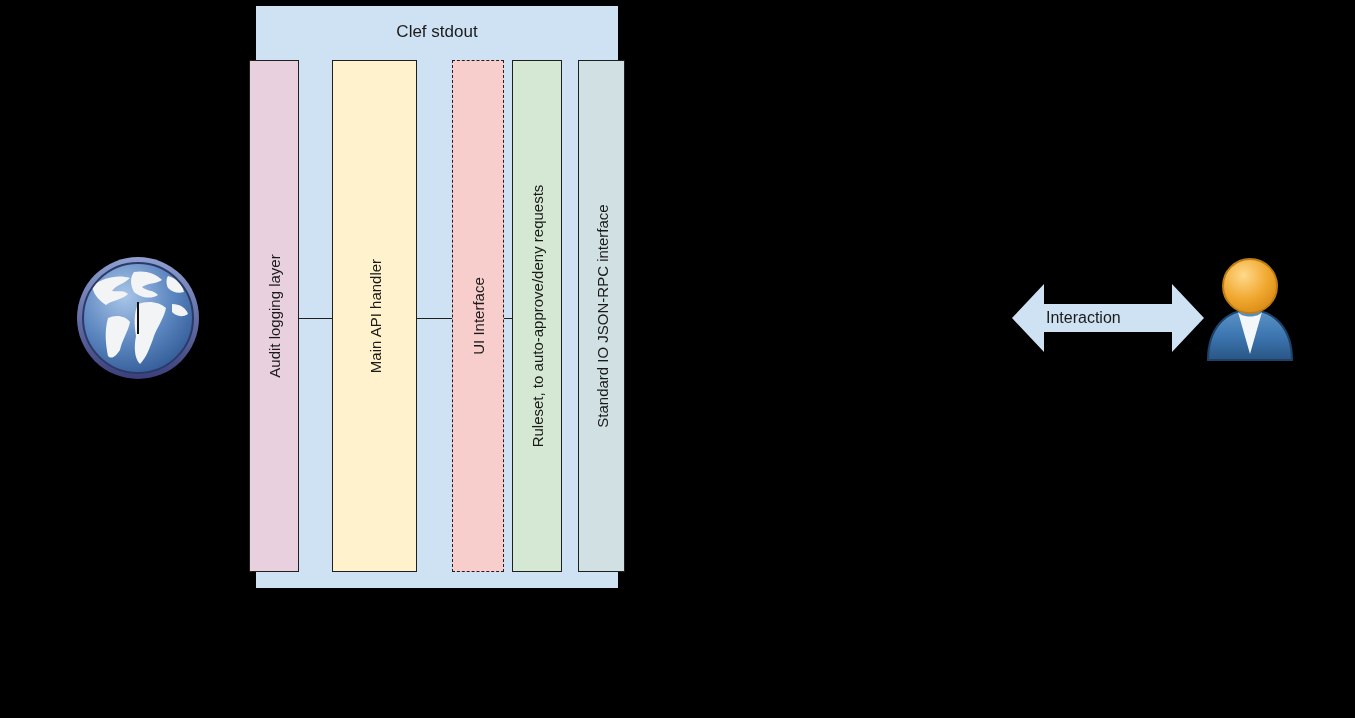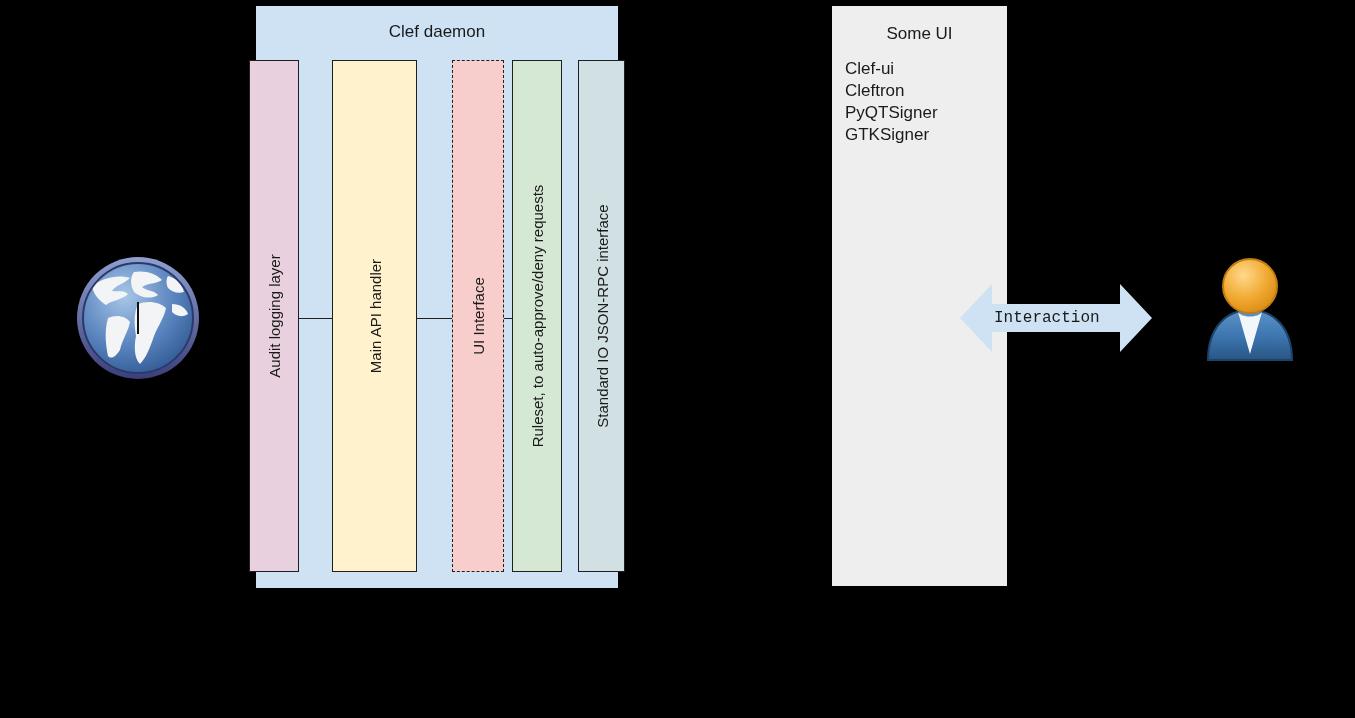--- a/index.html
+++ b/index.html
@@ -123,21 +123,21 @@
     position: absolute;
     left: 30px;
     top: 50%;
     transform: translateY(-50%);
     font-size: 16px;
     line-height: 22px;
     color: #1a1a1a;
     white-space: pre-line;
   }
   .arrow-stdio { left: 625px; top: 276px; width: 202px; height: 84px; background: none; }
-  .arrow-user  { left: 960px; top: 280px; width: 192px; height: 76px; background: none; font-family: Liberation Mono, monospace; }
+  .arrow-user  { left: 1012px; top: 280px; width: 192px; height: 76px; background: none; }
   .arrow-user .arrow-label { left: 34px; }
 
   
   .globe {
     position: absolute;
     left: 72px;
     top: 252px;
     width: 132px;
     height: 132px;
   }
@@ -188,21 +188,21 @@
                  C62 106 62 94 64 84 C62 72 62 60 66 52 Z"></path>
         <path d="M100 52 C108 52 114 56 116 62 C110 66 104 64 100 60 Z"></path>
       </g>
       <path d="M66 50 L66 82" stroke="#111111" stroke-width="2" fill="none"></path>
       <path d="M58 66 L74 66" stroke="#111111" stroke-width="0" fill="none"></path>
       <circle cx="66" cy="66" r="55" fill="none" stroke="#2b3a6b" stroke-width="2"></circle>
     </svg>
   </div>
 
   <div class="daemon-box">
-    <div class="daemon-title">Clef daemon</div>
+    <div class="daemon-title">Clef stdout</div>
   </div>
 
   <div class="connector conn-1"></div>
   <div class="connector conn-2"></div>
   <div class="connector conn-3"></div>
 
   <div class="layer layer-audit">
     <span class="vlabel">Audit logging layer</span>
   </div>
 
@@ -216,29 +216,20 @@
 
   <div class="layer layer-ruleset">
     <span class="vlabel">Ruleset, to auto-approve/deny requests</span>
   </div>
 
   <div class="layer layer-stdio">
     <span class="vlabel">Standard IO JSON-RPC interface</span>
   </div>
 
 
-  <div class="someui-box">
-    <div class="someui-title">Some UI</div>
-    <div class="someui-list">
-      <div>Clef-ui</div>
-      <div>Cleftron</div>
-      <div>PyQTSigner</div>
-      <div>GTKSigner</div>
-    </div>
-  </div>
 
   <div class="arrow arrow-user">
     <svg width="192" height="76" viewBox="0 0 192 76">
       <polygon points="0,38 32,4 32,24 160,24 160,4 192,38 160,72 160,52 32,52 32,72" fill="#cfe2f3"></polygon>
     </svg>
     <span class="arrow-label">Interaction</span>
   </div>
 
   <div class="usericon">
     <svg width="100" height="110" viewBox="0 0 100 110">

